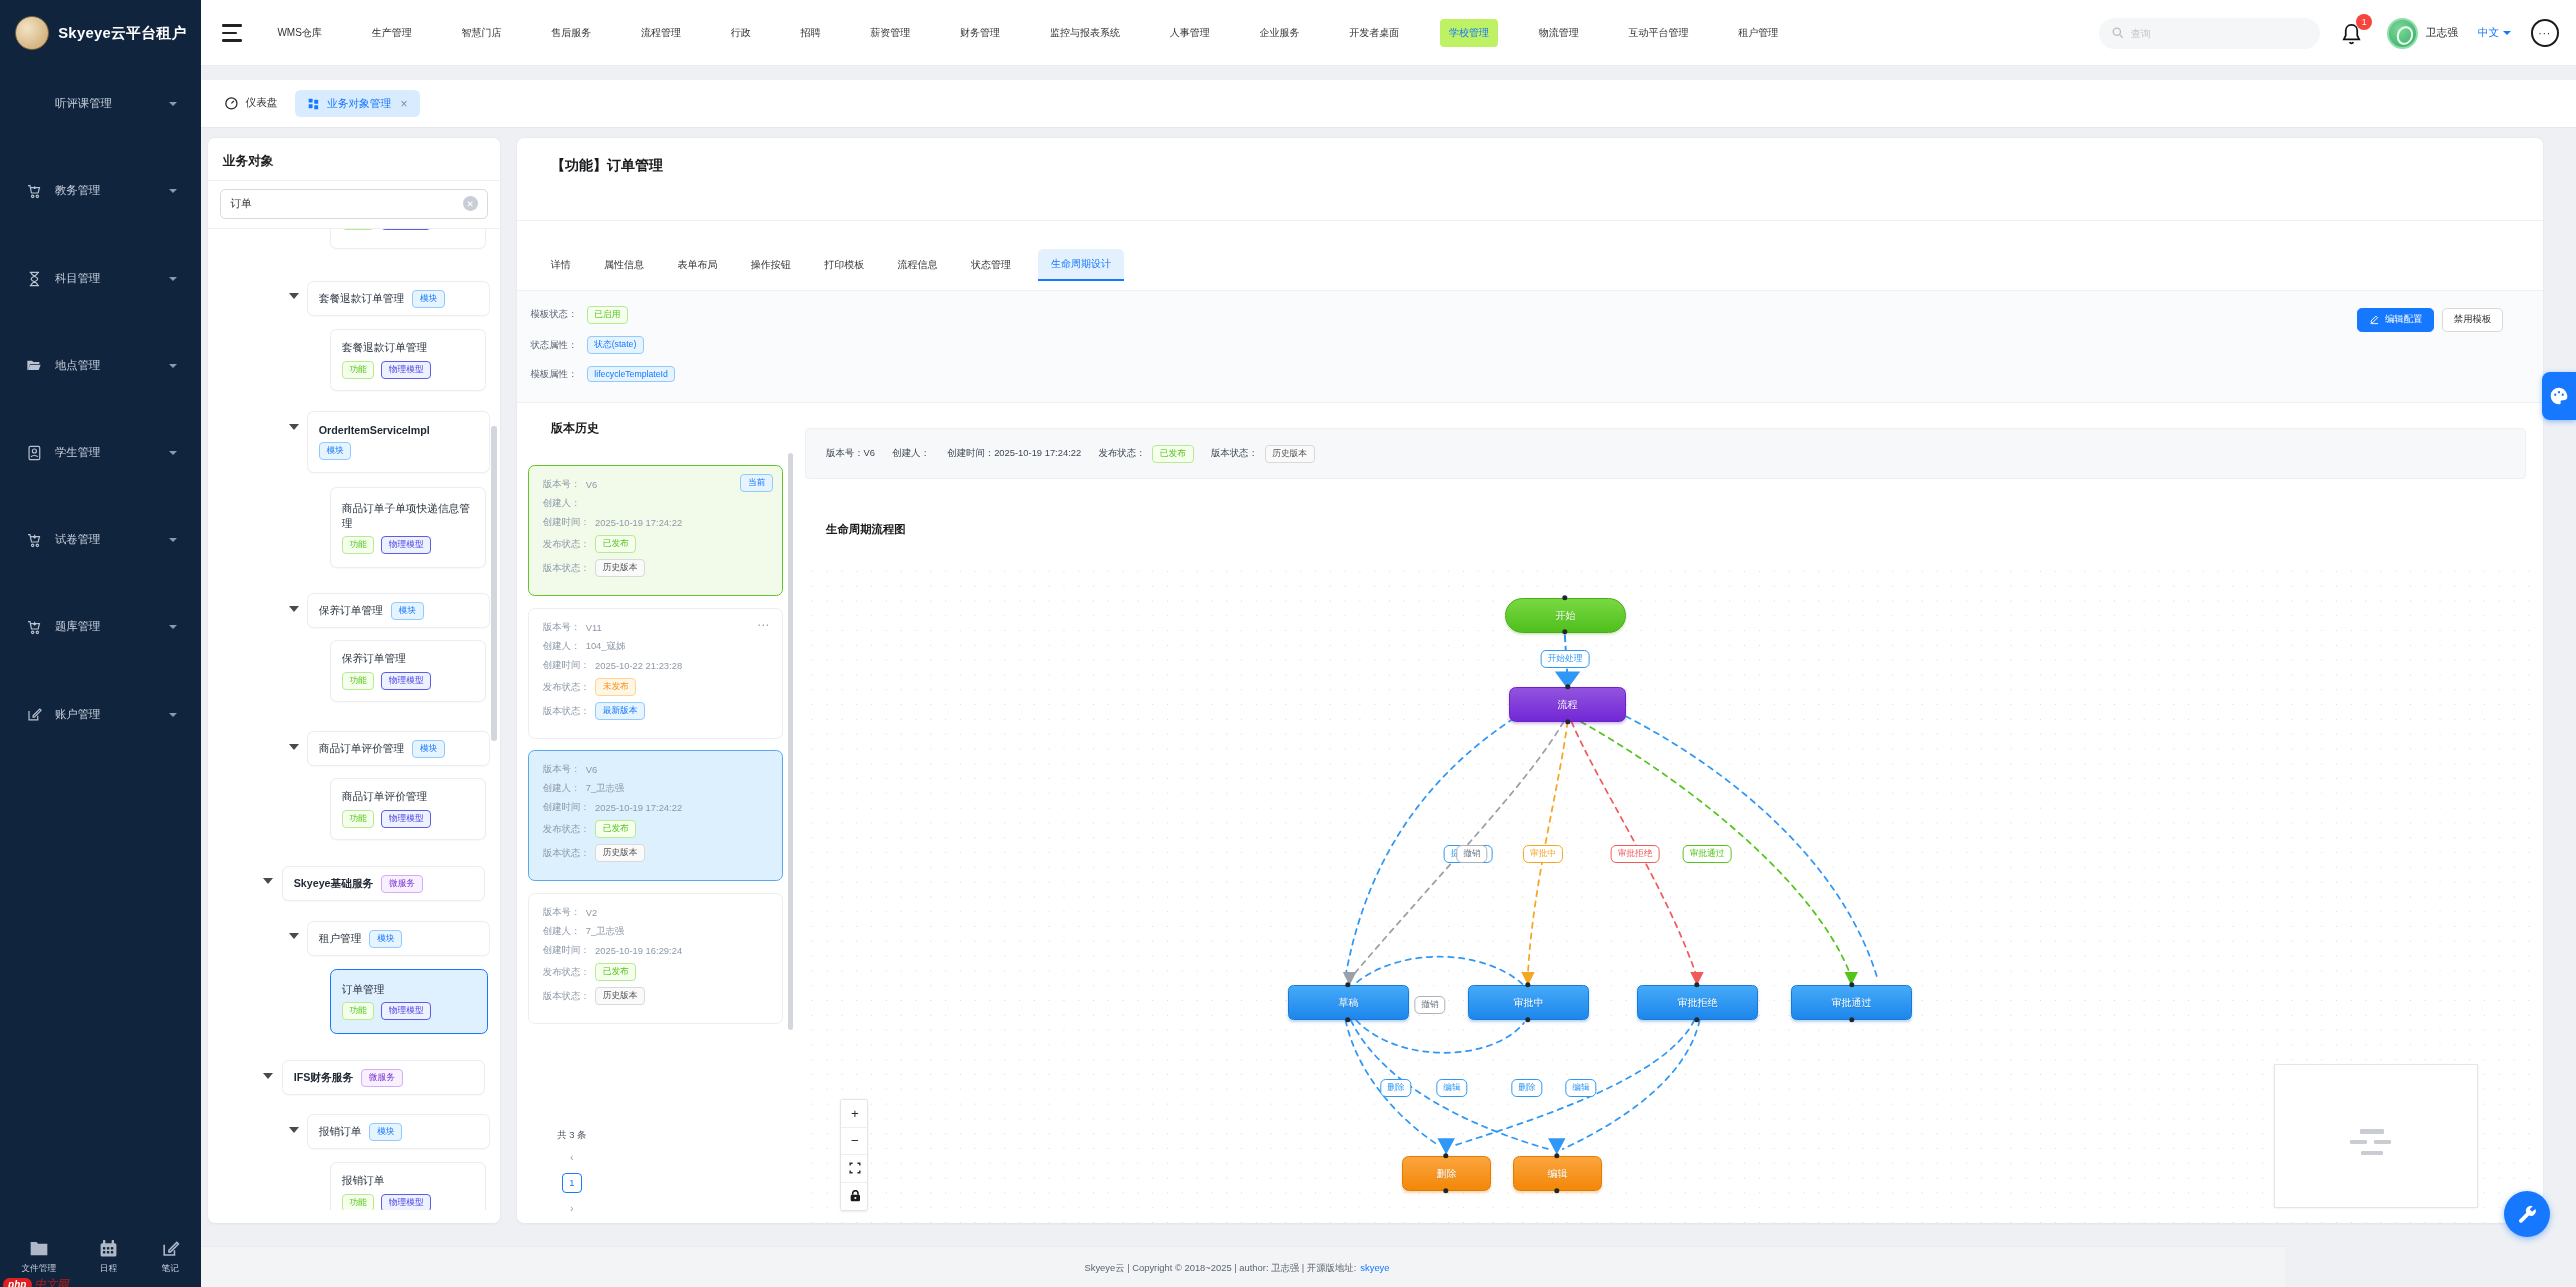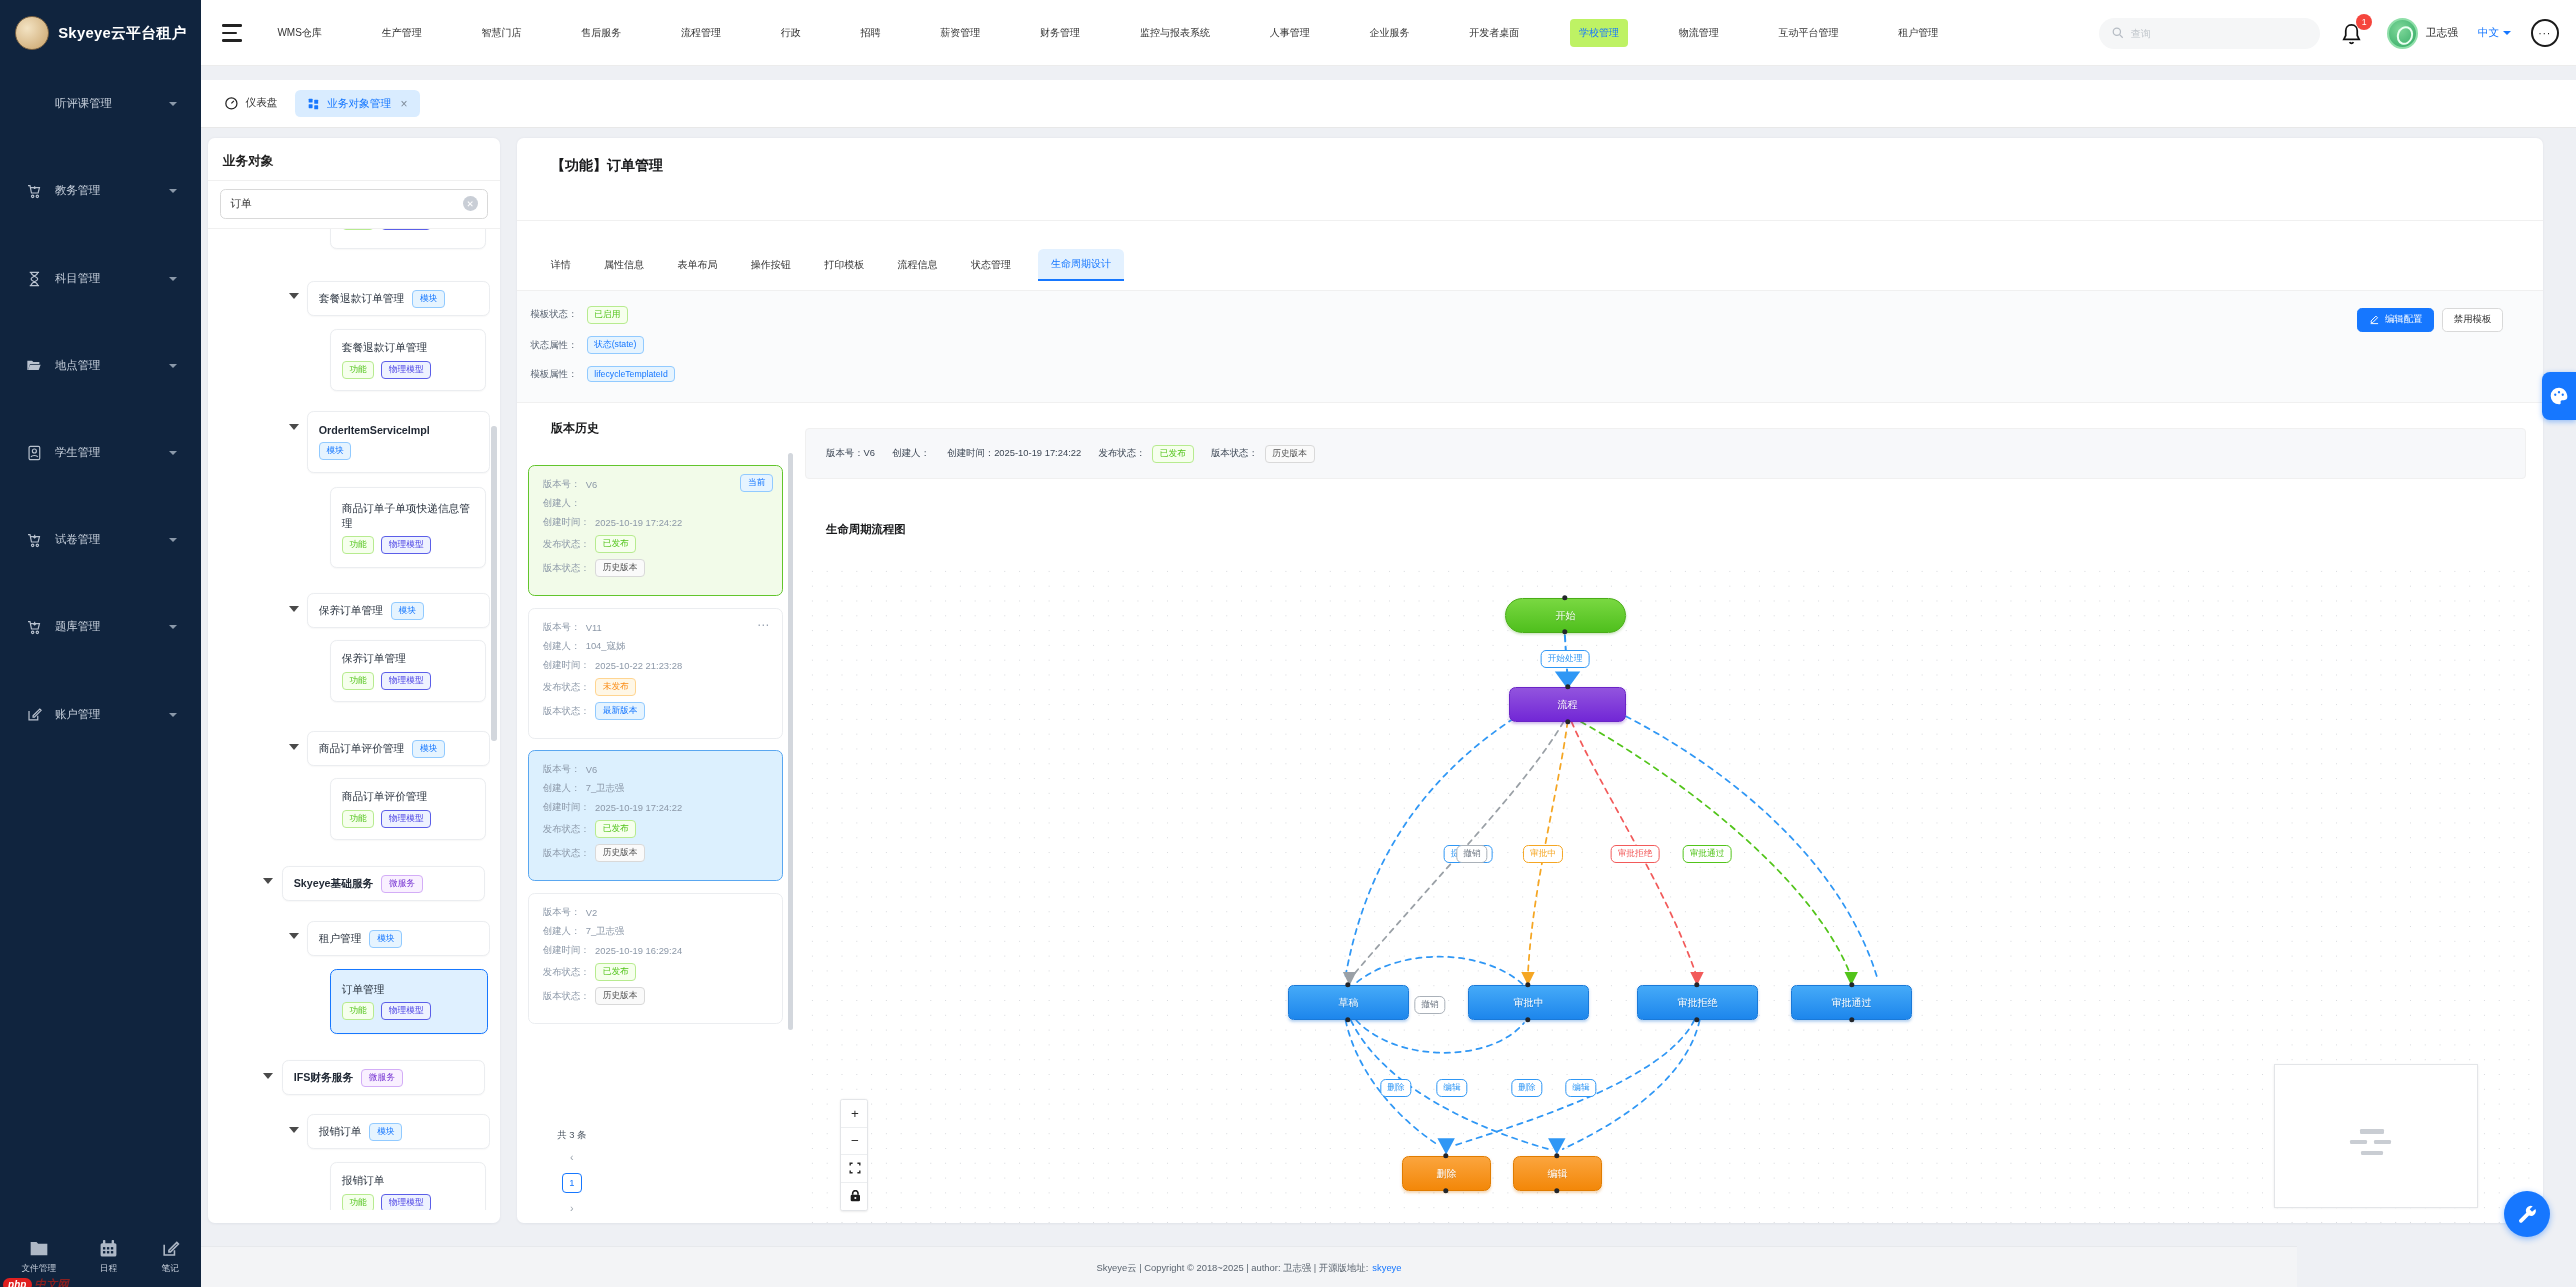--- a/index.html
+++ b/index.html
@@ -8,21 +8,21 @@
   #app { position:relative; width:2576px; height:1287px; background:#eef0f4; overflow:hidden; }
 
   
   .topbar { position:absolute; left:0; top:0; width:2576px; height:66px; background:#fff; border-bottom:0.7px solid #ececec; z-index:30; }
   .logo-block { position:absolute; left:0; top:0; width:201px; height:66px; background:#10243e; display:flex; align-items:center; gap:9.4px; padding-left:14.8px; }
   .logo-avatar { width:34px; height:34px; border-radius:50%; background:radial-gradient(circle at 35% 35%, #f3e3c3, #c9a269); border:1.3px solid #7b6344; }
   .logo-text { color:#fff; font-size:14.8px; font-weight:bold; letter-spacing:0.3px; }
   .burger { position:absolute; left:221px; top:21.5px; width:24px; height:23px; display:flex; flex-direction:column; justify-content:space-between; padding:2.7px 1.3px; cursor:pointer; }
   .burger i { display:block; height:2.7px; background:#222; border-radius:1.3px; }
   .burger i:nth-child(1){ width:20px;} .burger i:nth-child(2){ width:14.8px;} .burger i:nth-child(3){ width:20px;}
-  .topnav { position:absolute; left:268px; top:0; height:66px; display:flex; align-items:center; gap:41px; }
+  .topnav { position:absolute; left:268px; top:0; height:66px; display:flex; align-items:center; gap:31px; }
   .topnav .nav-item { font-size:10px; color:#333; white-space:nowrap; cursor:pointer; padding:7.4px 9.4px; border-radius:4px; }
   .topnav .nav-item.active { background:#bef264; color:#1677ff; }
   .top-right { position:absolute; right:17.4px; top:0; height:66px; display:flex; align-items:center; gap:20px; }
   .search-pill { width:221px; height:31px; border-radius:15.4px; background:#f5f6f7; display:flex; align-items:center; gap:6.7px; padding:0 12px; }
   .search-pill input { border:none; outline:none; background:transparent; font-size:10px; color:#555; width:161px; }
   .search-pill input::placeholder { color:#c1c6cc; }
   .bell-wrap { position:relative; width:27px; height:32px; cursor:pointer; }
   .bell-badge { position:absolute; right:-5.4px; top:-2.7px; min-width:16px; height:16px; border-radius:8px; background:#f5453d; color:#fff; font-size:8.7px; display:flex; align-items:center; justify-content:center; padding:0 4px; }
   .user-avatar { width:31px; height:31px; border-radius:50%; background:radial-gradient(circle at 40% 35%, #7fd89a, #2fa862); border:2px solid #8fdfa9; position:relative; }
   .user-avatar::after{ content:""; position:absolute; left:8px; top:6.7px; width:12px; height:14.8px; border:2px solid #eafff1; border-radius:50%; transform:rotate(20deg); }
@@ -121,21 +121,21 @@
   .el-red { border-color:#f25a5a; color:#f25a5a; }
   .el-green { border-color:#52c41a; color:#52c41a; }
   .cdot { position:absolute; width:5.4px; height:5.4px; background:#23262b; border-radius:50%; transform:translate(-50%,-50%); z-index:7; }
   .ctl-stack { position:absolute; left:35px; top:535px; width:28px; border:0.7px solid #e3e5e8; border-radius:2.7px; overflow:hidden; background:#fff; box-shadow:0 0.7px 2px rgba(0,0,0,0.08); }
   .ctl-btn { width:28px; height:27.5px; display:flex; align-items:center; justify-content:center; font-size:13.4px; color:#2b2b2b; background:#fff; border-bottom:0.7px solid #eceef0; cursor:pointer; }
   .ctl-btn:last-child { border-bottom:none; }
   .minimap { position:absolute; left:1469px; top:500px; width:204px; height:144px; background:#fff; border:0.7px solid #e3e5e8; box-shadow:0 0.7px 2.7px rgba(0,0,0,0.08); }
   .mm-bit { position:absolute; background:#c9cdd3; border-radius:1.3px; }
 
   
-  .footer { position:absolute; left:201px; top:1246px; width:2096px; height:41px; background:#f3f4f6; border-top:0.7px solid #e7e9ec; display:flex; align-items:flex-start; justify-content:center; padding-top:14.8px; font-size:9.4px; color:#5b6570; z-index:10; }
+  .footer { position:absolute; left:189px; top:1246px; width:2096px; height:41px; background:#f3f4f6; border-top:0.7px solid #e7e9ec; display:flex; align-items:flex-start; justify-content:center; padding-top:14.8px; font-size:9.4px; color:#5b6570; z-index:10; }
   .footer a { color:#1677ff; text-decoration:none; margin-left:4px; cursor:pointer; }
   .theme-fab { position:absolute; right:0; top:372px; width:34px; height:48px; background:#1677ff; border-radius:8px 0 0 8px; display:flex; align-items:center; justify-content:center; cursor:pointer; z-index:40; box-shadow:0 1.3px 5.4px rgba(22,119,255,0.4); }
   .tool-fab { position:absolute; left:2504px; top:1191px; width:46px; height:46px; border-radius:50%; background:#1677ff; display:flex; align-items:center; justify-content:center; cursor:pointer; z-index:40; box-shadow:0 2px 6.7px rgba(22,119,255,0.45); }
 </style>
 </head>
 <body>
 
 <div id="app">
 
   <div class="topbar">

